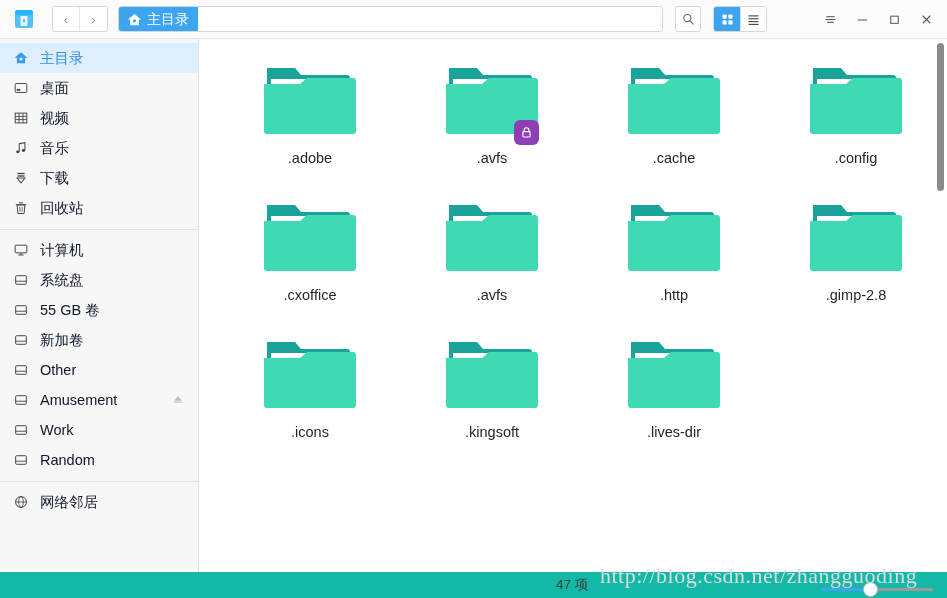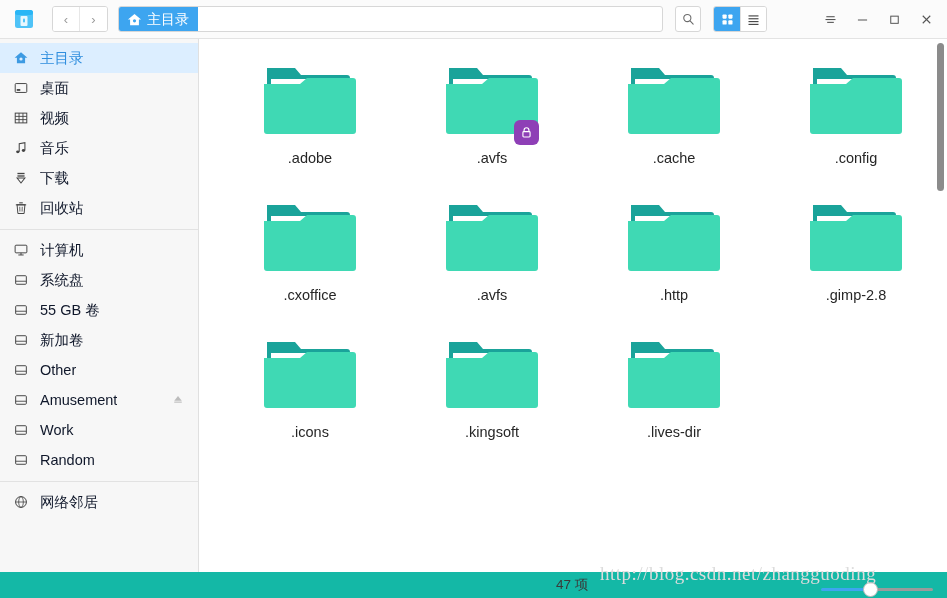--- a/index.html
+++ b/index.html
@@ -168,21 +168,21 @@
     position: absolute; left: 42px; top: 0px;
     width: 15px; height: 15px; border-radius: 50%;
     background: #fff; border: 1.4px solid #b8b8b8;
   }
 
   
   .watermark {
     position: absolute;
     left: 600px; top: 563px;
     font-family: "Liberation Serif", "DejaVu Serif", serif;
-    font-size: 19px;
+    font-size: 22px;
     letter-spacing: .5px;
     color: #dcdcdc;
     white-space: nowrap;
     pointer-events: none;
   }
 </style>
 </head>
 <body>
 
 <div class="window">

